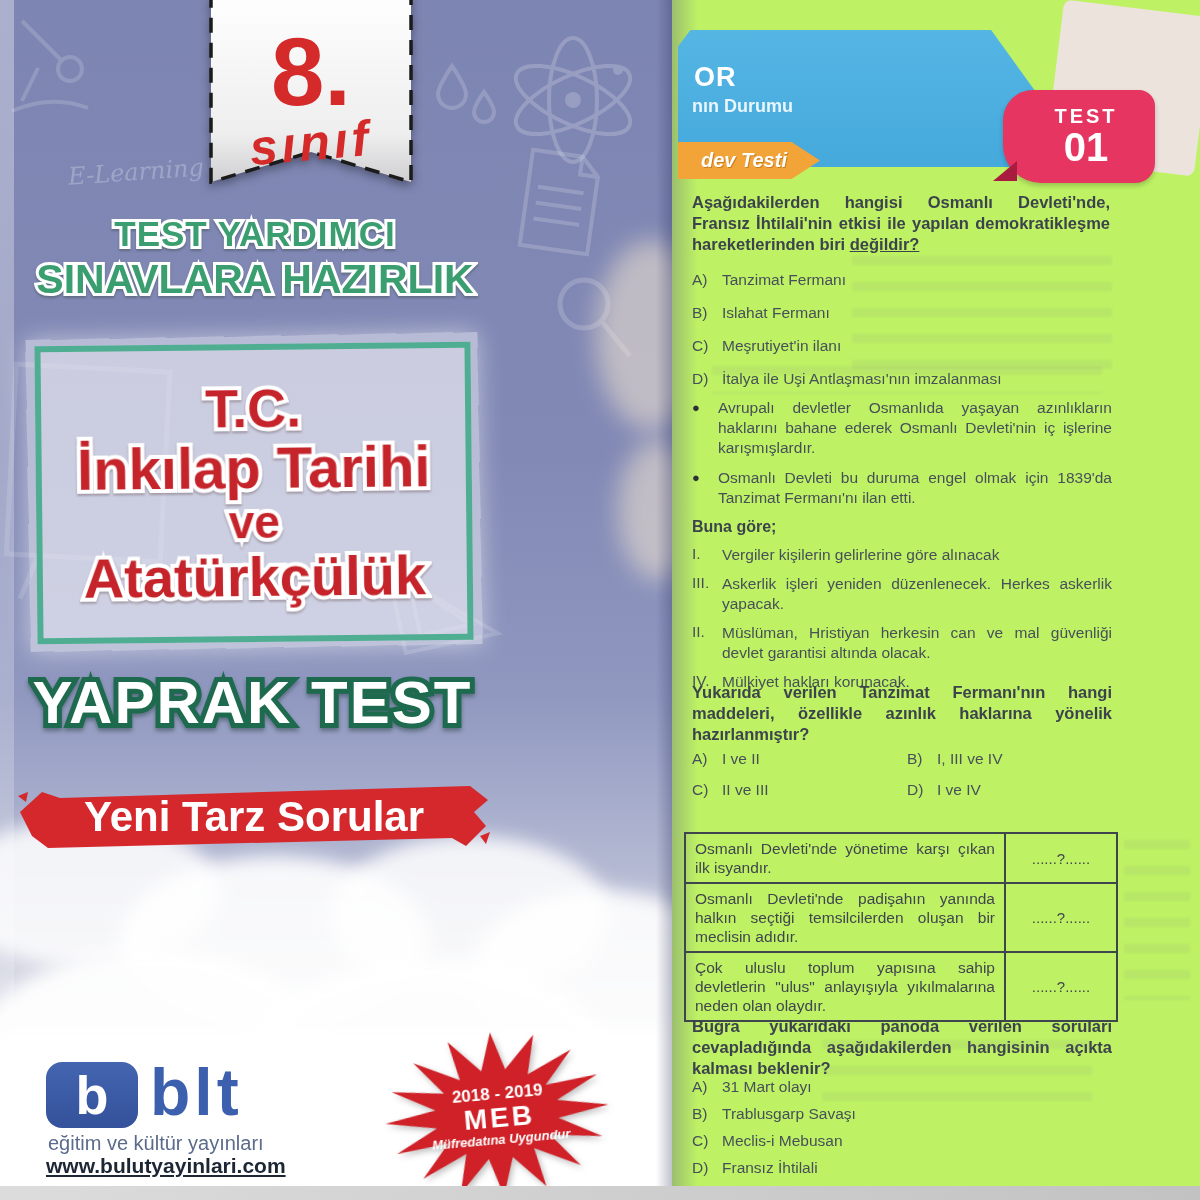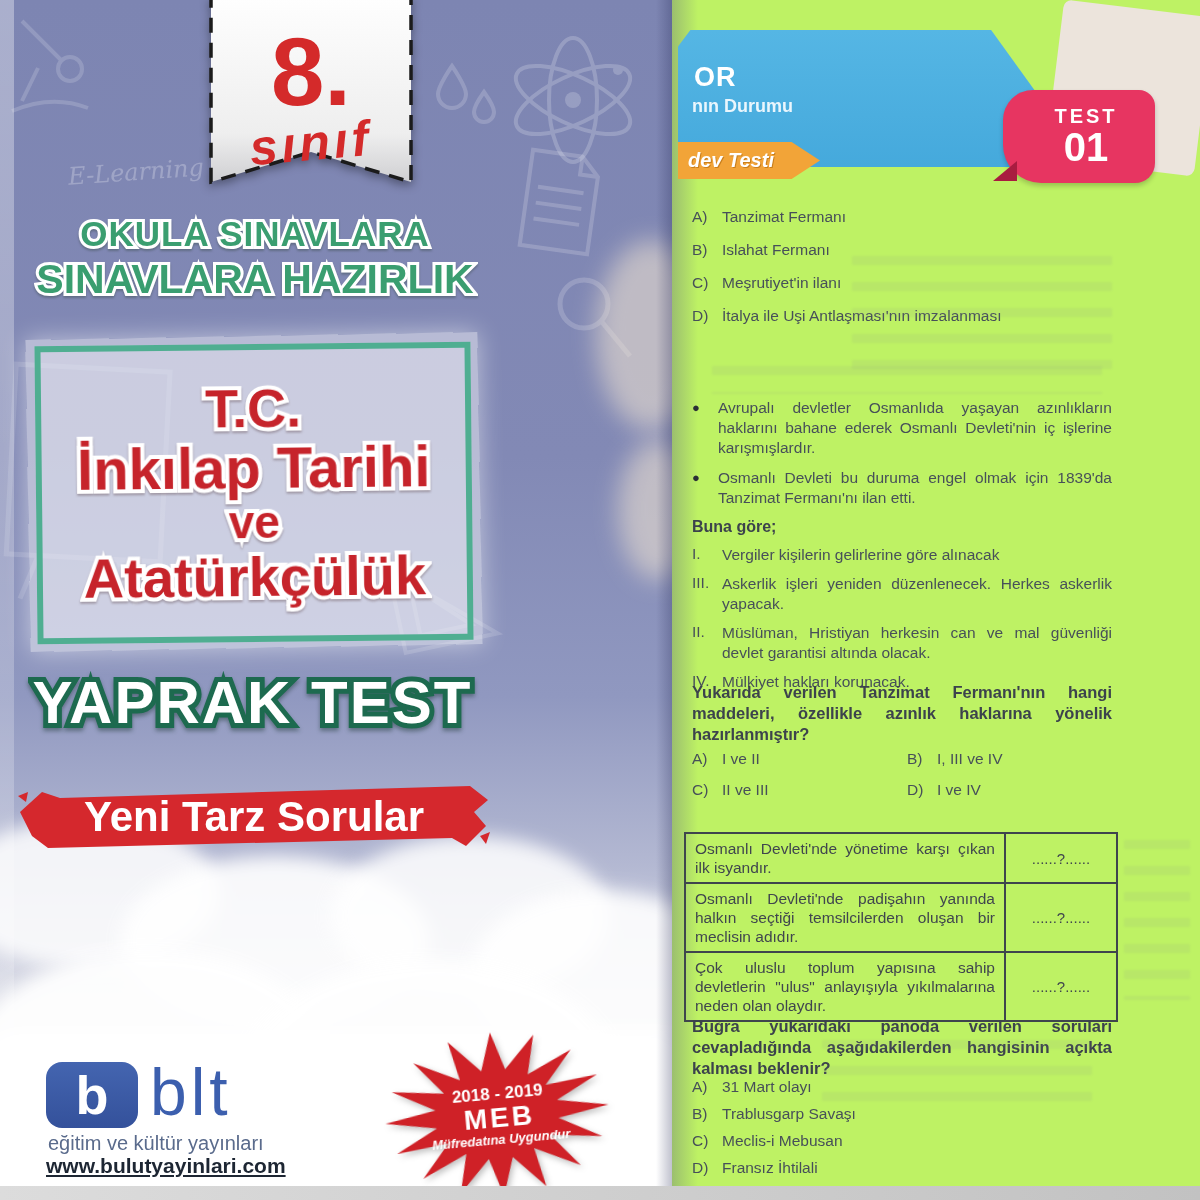--- a/index.html
+++ b/index.html
@@ -63,21 +63,21 @@
   .feature{display:flex;align-items:center;margin-bottom:15px;}
   .feature-arrow{width:0;height:0;border-left:22px solid #d2262c;border-top:13px solid transparent;
     border-bottom:13px solid transparent;margin-right:14px;filter:drop-shadow(1px 1px 0 #fff);}
   .feature-text{font-size:26px;font-weight:bold;font-style:italic;color:#222b3a;
     text-shadow:1px 1px 0 rgba(255,255,255,.8);}
 
   .publisher{position:absolute;left:46px;top:1060px;width:300px;}
   .logo-square{position:absolute;left:0;top:2px;width:92px;height:66px;border-radius:16px;
     background:linear-gradient(180deg,#4465b0,#34519b);color:#fff;font-size:54px;font-weight:bold;
     display:flex;align-items:center;justify-content:center;}
-  .logo-name{position:absolute;left:104px;top:-6px;color:#3c5fae;font-size:66px;font-weight:normal;letter-spacing:4px;text-align:center;}
+  .logo-name{position:absolute;left:104px;top:-6px;color:#3c5fae;font-size:66px;font-weight:bold;letter-spacing:4px;text-align:center;}
   .publisher-tagline{position:absolute;left:2px;top:72px;width:280px;color:#5a6b8c;font-size:20px;}
   .publisher-site{position:absolute;left:0px;top:94px;width:300px;color:#1d2633;font-size:21px;
     font-weight:bold;text-decoration:underline;}
 
   .badge{position:absolute;left:382px;top:1026px;width:234px;height:176px;transform:rotate(-5deg);
     filter:drop-shadow(2px 3px 3px rgba(0,0,0,.25));}
   .badge svg{position:absolute;left:0;top:0;}
   .badge-years{position:absolute;left:0;top:58px;width:100%;text-align:center;color:#fff;
     font-size:17px;font-weight:bold;}
   .badge-org{position:absolute;left:0;top:76px;width:100%;text-align:center;color:#fff;
@@ -93,21 +93,21 @@
     transform:rotate(7deg);border-radius:8px;}
 
   .header-banner{position:absolute;left:6px;top:30px;width:412px;height:137px;
     background:linear-gradient(180deg,#55b6e4,#45a9dc);
     clip-path:polygon(3% 0,76% 0,100% 100%,3% 100%,0 88%,0 12%);}
   .header-line1{position:absolute;left:16px;top:32px;color:#fff;font-size:27px;font-weight:bold;letter-spacing:1px;}
   .header-line2{position:absolute;left:14px;top:66px;color:#eaf6fd;font-size:18px;font-weight:bold;}
 
   .tag-odev{position:absolute;left:6px;top:142px;width:142px;height:37px;background:#f2a438;
     clip-path:polygon(0 0,80% 0,100% 50%,80% 100%,0 100%);
-    display:flex;align-items:center;padding-left:10px;z-index:4;}
+    display:flex;align-items:center;padding-left:23px;z-index:4;}
   .tag-odev span{color:#fff;font-size:20px;font-weight:bold;font-style:italic;
     text-shadow:1px 1px 0 rgba(160,90,0,.5);}
 
   .test-ribbon{position:absolute;left:331px;top:90px;width:152px;height:93px;background:#e73561;
     border-radius:30px 16px 20px 38px;z-index:5;display:flex;flex-direction:column;align-items:center;
     justify-content:center;padding-left:14px;box-shadow:0 3px 5px rgba(0,0,0,.2);}
   .test-ribbon::before{content:"";position:absolute;left:-10px;bottom:2px;width:0;height:0;
     border-right:24px solid #a91c40;border-top:20px solid transparent;}
   .test-word{color:#fff;font-size:20px;font-weight:bold;letter-spacing:3px;line-height:1;}
   .test-number{color:#fff;font-size:40px;font-weight:bold;line-height:1.05;}
@@ -224,21 +224,21 @@
               <stop offset=".75" stop-color="#eeeeee"></stop>
               <stop offset="1" stop-color="#cfcfd2"></stop>
         </linearGradient>
           </defs>
         <path d="M6 -6 L206 -6 L206 186 L106 156 L6 186 Z" fill="url(#rg)" stroke="#1b1b1b" stroke-width="3.5" stroke-dasharray="15 10"></path>
       </svg>
       <div class="grade">8.</div>
       <div class="grade-label">sınıf</div>
     </div>
 
-    <div class="tagline1">OKULA SINAVLARA</div>
+    <div class="tagline1">TEST YARDIMCI</div>
     <div class="tagline2">SINAVLARA HAZIRLIK</div>
 
     <div class="title-sheet"></div>
     <div class="title-box">
       <div class="title-line l1">T.C.</div>
       <div class="title-line l2">İnkılap Tarihi</div>
       <div class="title-line l3">ve</div>
       <div class="title-line l4">Atatürkçülük</div>
     </div>
 
@@ -283,20 +283,21 @@
     <div class="tag-odev">
       <span>dev Testi</span>
     </div>
 
     <div class="test-ribbon">
       <div class="test-word">TEST</div>
       <div class="test-number">01</div>
     </div>
 
     <div class="q1">
+      <p class="qtext" style="margin:0"><span>Aşağıdakilerden hangisi Osmanlı Devleti'nde, Fransız İhtilali'nin etkisi ile yapılan demokratikleşme hareketlerinden biri </span><span class="u">değildir?</span></p>
       <div class="opts">
         <div class="opt">
             <span class="key">A)</span>
             <span>Tanzimat Fermanı</span>
           </div>
         <div class="opt">
             <span class="key">B)</span>
             <span>Islahat Fermanı</span>
           </div>
         <div class="opt">

